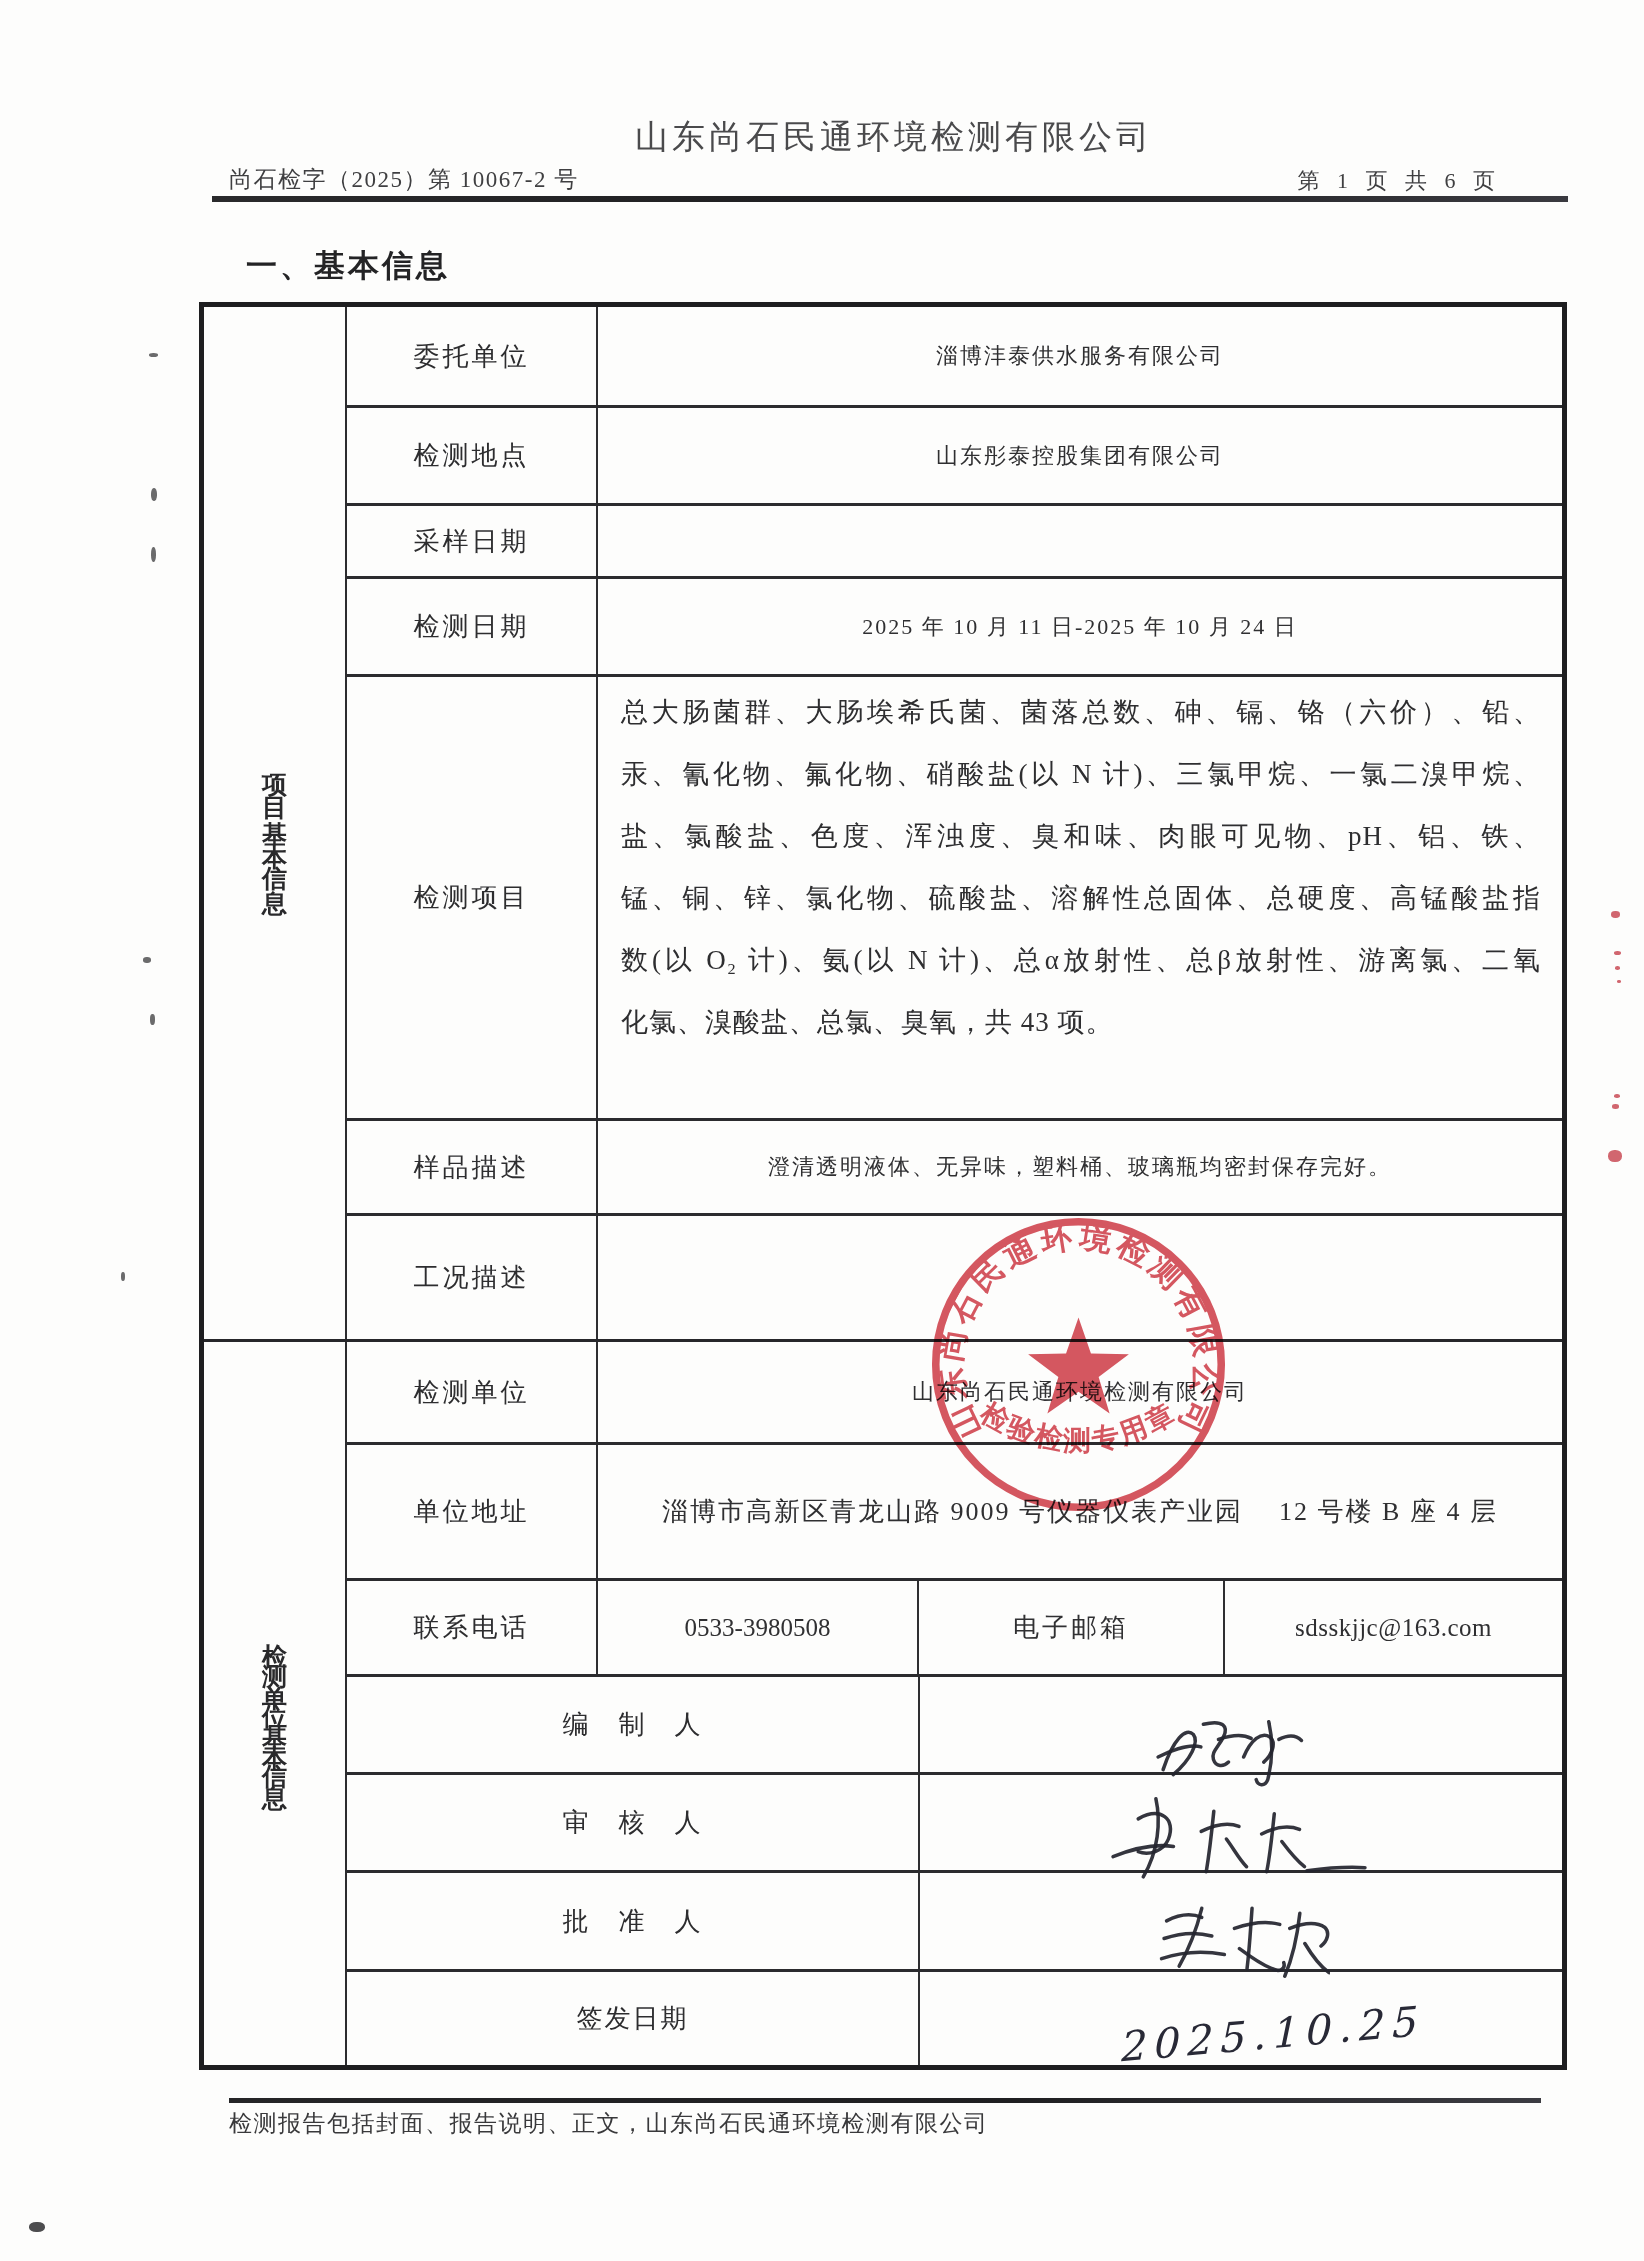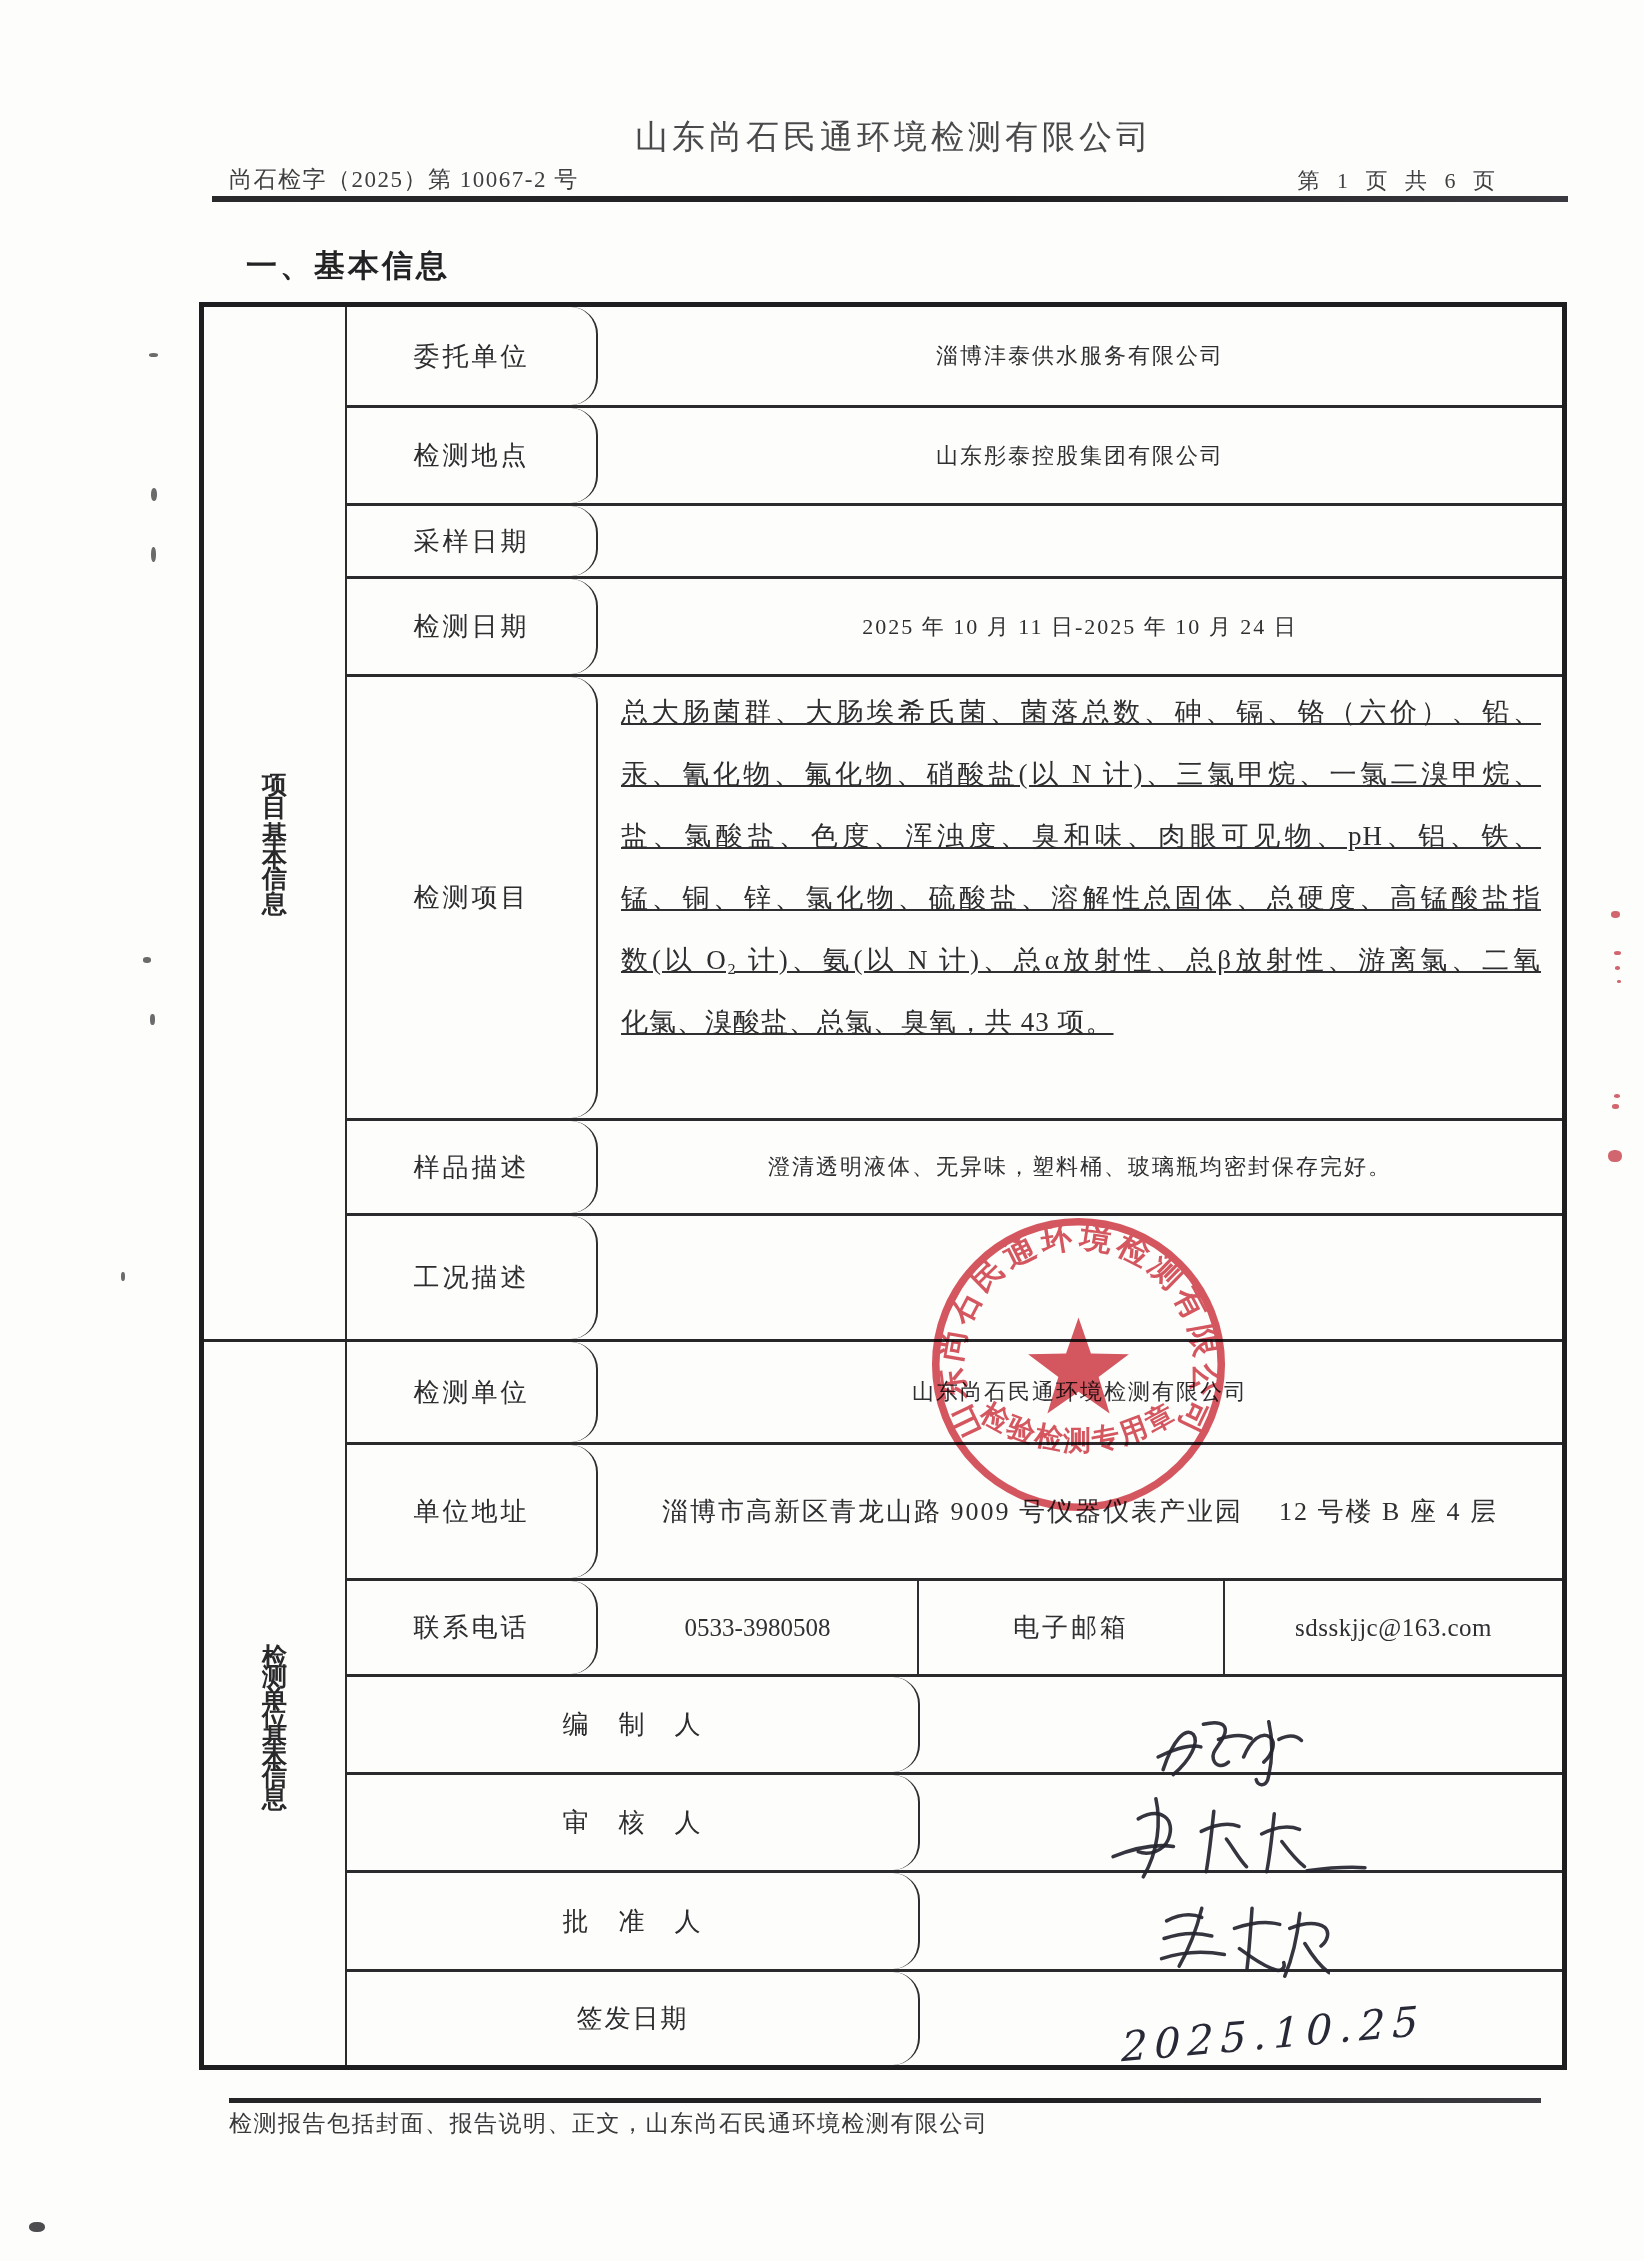--- a/index.html
+++ b/index.html
@@ -48,32 +48,32 @@
   .vlabel {
     writing-mode:vertical-rl; text-orientation:upright;
     font-size:25px; font-weight:bold; letter-spacing:23px; color:#29292b;
   }
   .rows { flex:1; display:flex; flex-direction:column; }
   .row { display:flex; width:100%; border-bottom:3px solid #2b2b2e; }
   .row:last-child { border-bottom:none; }
   .lbl {
     width:251px; border-right:2.5px solid #2e2e31; flex:none;
     display:flex; align-items:center; justify-content:center;
-    font-size:26px; letter-spacing:3px; color:#2d2d2f;border-radius:27px;
+    font-size:26px; letter-spacing:3px; color:#2d2d2f;
   }
   .lbl-wide { width:573px; letter-spacing:2px; }
   .val {
     flex:1; display:flex; align-items:center; justify-content:center;
     font-size:22px; letter-spacing:2px; color:#2f2f31; text-align:center;
   }
   .cell-mid { width:321px; flex:none; border-right:2.5px solid #2e2e31;
     display:flex; align-items:center; justify-content:center; font-size:25px; }
   .cell-mid2 { width:306px; flex:none; border-right:2.5px solid #2e2e31;
     display:flex; align-items:center; justify-content:center; font-size:26px; letter-spacing:3px; }
-  .items-cell { flex:1; padding:4px 21px 0 23px; display:block;text-decoration:underline; }
+  .items-cell { flex:1; padding:4px 21px 0 23px; display:block; }
   .items-line {
     font-size:27px; line-height:62px; letter-spacing:1px; color:#2e2e30;
     text-align:justify; text-align-last:justify;
   }
   .items-line.last { text-align:left; text-align-last:left; }
   .addr-cell { flex:1; display:flex; flex-direction:row; align-items:center;
     justify-content:center; gap:36px; font-size:26px; letter-spacing:2px; }
   
   .footer-rule {
     position:absolute; left:229px; top:2098px; width:1312px; height:5px;

